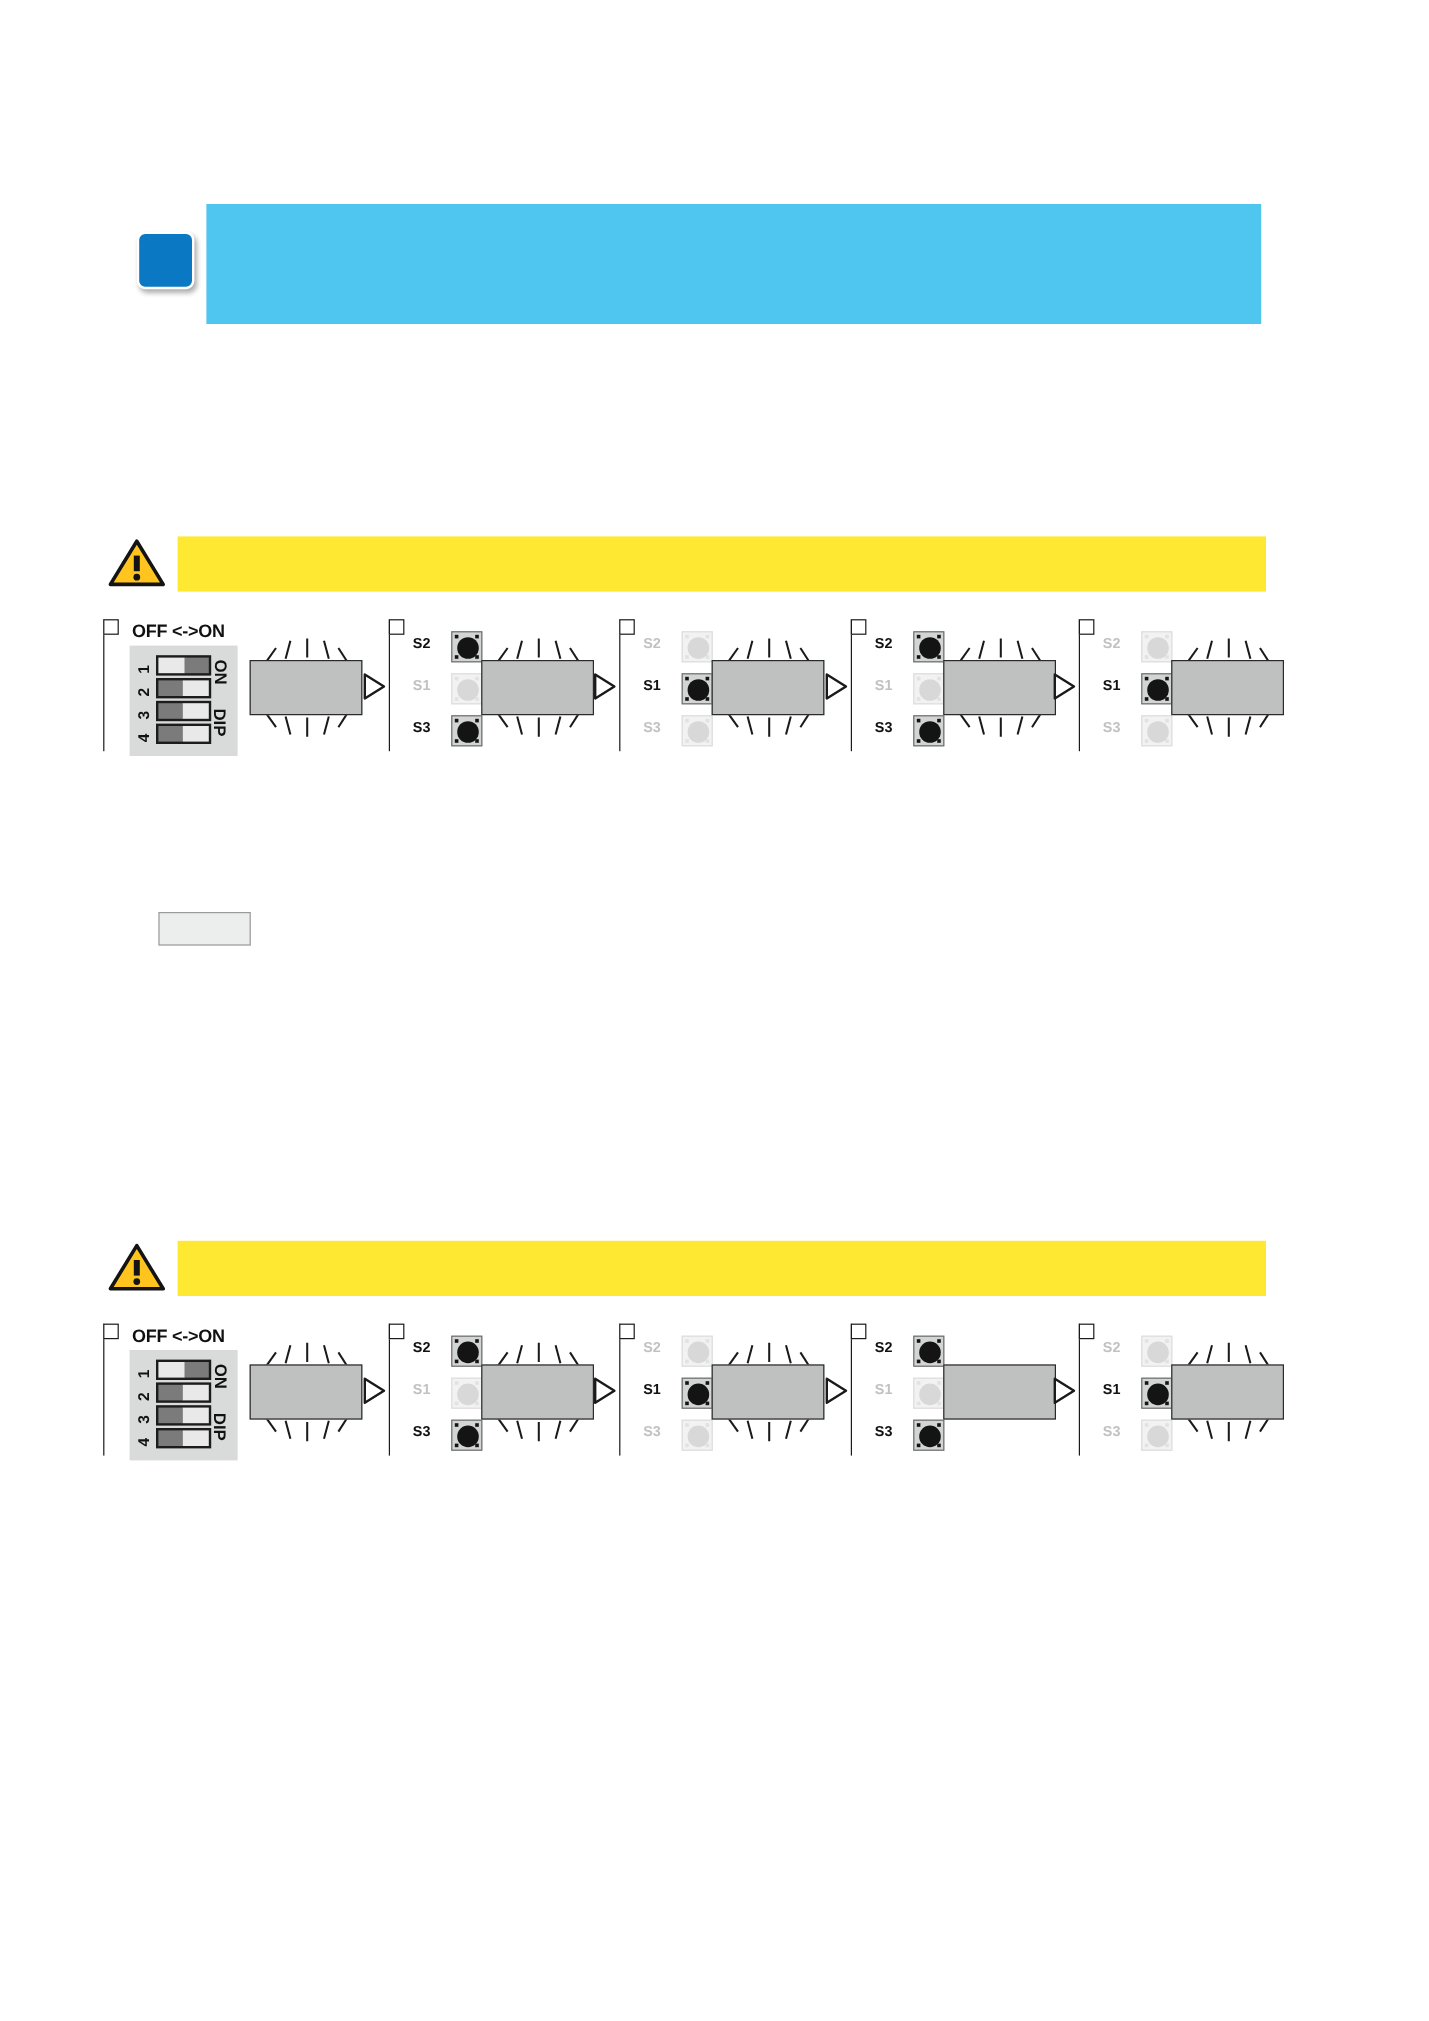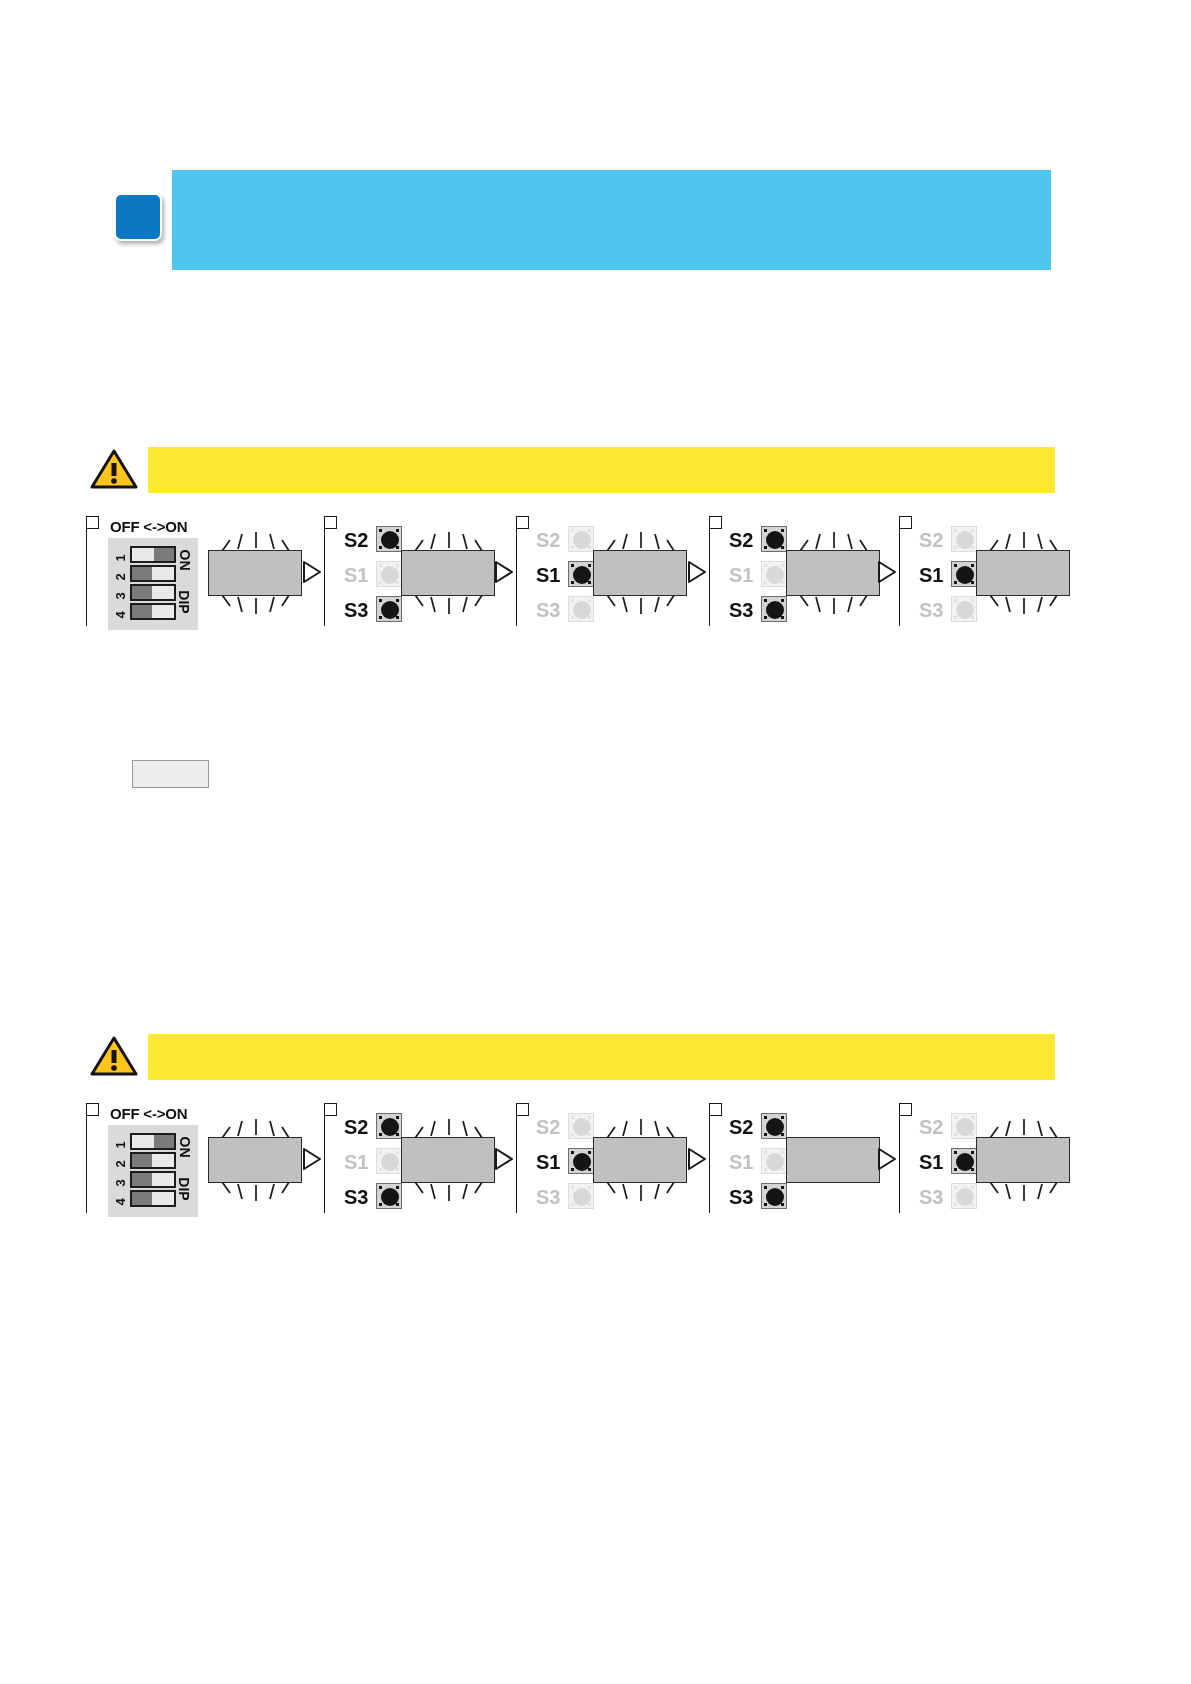--- a/index.html
+++ b/index.html
@@ -83,21 +83,21 @@
   .dip-num{position:absolute;left:6px;width:12px;font-size:13px;font-weight:bold;
            color:#111;transform:rotate(-90deg);}
   .dip-side{position:absolute;right:3px;font-size:14px;font-weight:bold;color:#111;
             transform:rotate(90deg);transform-origin:center;letter-spacing:0px;}
   .tri-wrap{position:absolute;top:50px;width:20px;height:24px;}
   .tri-wrap svg{display:block;}
 
   
   .sgroup{position:absolute;left:20px;top:14px;width:66px;height:96px;}
   .srow{position:absolute;left:0;width:66px;height:26px;}
-  .srow .slabel{position:absolute;left:0;top:3px;font-size:20px;font-weight:bold;}
+  .srow .slabel{position:absolute;left:0;top:3px;font-size:12px;font-weight:bold;}
   .srow .sbtn{position:absolute;left:32px;top:0;width:26px;height:26px;
               box-sizing:border-box;}
   .sbtn .cap{position:absolute;left:4px;top:4px;width:18px;height:18px;border-radius:50%;}
   .sbtn .pin{position:absolute;width:3px;height:3px;}
   .sbtn .p1{left:2px;top:2px;} .sbtn .p2{right:2px;top:2px;}
   .sbtn .p3{left:2px;bottom:2px;} .sbtn .p4{right:2px;bottom:2px;}
 
   .srow.active .slabel{color:#111;}
   .srow.active .sbtn{background:#d3d4d4;border:1px solid #6d6d6d;}
   .srow.active .cap{background:#141414;}

